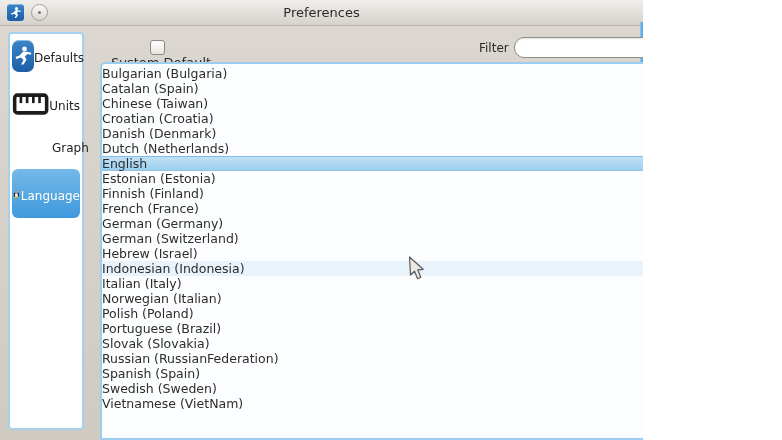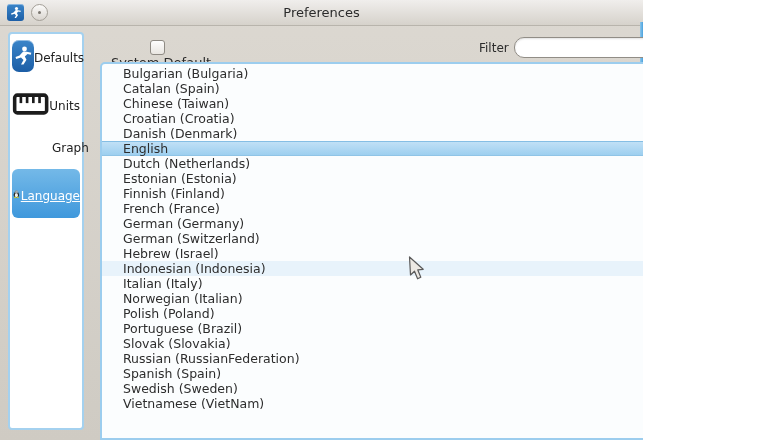--- a/index.html
+++ b/index.html
@@ -43,21 +43,21 @@
     position:absolute;left:8px;top:32px;width:76px;height:398px;
     background:#ffffff;border:2px solid #a4d1ef;border-radius:4px;
     box-sizing:border-box;display:flex;flex-direction:column;align-items:center;
   }
   .side-item{
     width:68px;display:flex;align-items:center;
     padding:4px 0 3px 0;border-radius:6px;cursor:default;text-align:right;
   }
   .side-item .side-label{font-size:12px;color:#222;margin-top:3px;}
   .side-item.selected{background:linear-gradient(#74b9e8,#3f98dc);}
-  .side-item.selected .side-label{color:#ffffff;text-decoration:underline;}
+  .side-item.selected .side-label{color:#ffffff;}
   .mt1{margin-top:2px;} .mt2{margin-top:11px;} .mt3{margin-top:12px;gap:40px;} .mt4{margin-top:11px;}
   .defaults-badge{
     width:36px;height:32px;border-radius:7px;
     background:linear-gradient(#3b85c9,#1c5ea6);
     box-shadow:inset 0 1px 0 rgba(255,255,255,.45);
     display:flex;align-items:center;justify-content:center;
   }
   
   .checkbox-row{position:absolute;left:103px;top:40px;display:flex;align-items:center;flex-direction:column;}
   .checkbox{
@@ -74,21 +74,21 @@
     box-shadow:inset 0 1px 2px rgba(0,0,0,.12);
   }
   
   .lang-list{
     position:absolute;left:100px;top:62px;width:668px;height:378px;
     background:#fbfdfe;border:2px solid #9ccdee;border-radius:5px 5px 0 0;
     box-sizing:border-box;padding-top:2px;overflow:hidden;
   }
   .lang-row{
     height:15px;line-height:15px;font-size:12.5px;color:#2d2d2d;
-    padding-left:21px;white-space:nowrap;cursor:default;
+    padding-left:0;white-space:nowrap;cursor:default;
   }
   .lang-row.selected{
     height:13px;line-height:13px;
     background:linear-gradient(#c0e0f6,#9dcfef);
     border-top:1px solid #85bee4;border-bottom:1px solid #8fc4e6;
   }
   .lang-row.hovered{background:#e8f3fb;}
   
   .cursor{position:absolute;left:407px;top:256px;pointer-events:none;}
 </style>
@@ -176,22 +176,22 @@
 
   <span class="filter-label">Filter</span>
   <input class="filter-input" type="text" value="" style="">
 
   <div class="lang-list">
       <div class="lang-row">Bulgarian (Bulgaria)</div>
       <div class="lang-row">Catalan (Spain)</div>
       <div class="lang-row">Chinese (Taiwan)</div>
       <div class="lang-row">Croatian (Croatia)</div>
       <div class="lang-row">Danish (Denmark)</div>
+      <div class="lang-row">Dutch (Netherlands)</div>
       <div class="lang-row selected">English</div>
-      <div class="lang-row">Dutch (Netherlands)</div>
       <div class="lang-row">Estonian (Estonia)</div>
       <div class="lang-row">Finnish (Finland)</div>
       <div class="lang-row">French (France)</div>
       <div class="lang-row">German (Germany)</div>
       <div class="lang-row">German (Switzerland)</div>
       <div class="lang-row">Hebrew (Israel)</div>
       <div class="lang-row hovered">Indonesian (Indonesia)</div>
       <div class="lang-row">Italian (Italy)</div>
       <div class="lang-row">Norwegian (Italian)</div>
       <div class="lang-row">Polish (Poland)</div>

